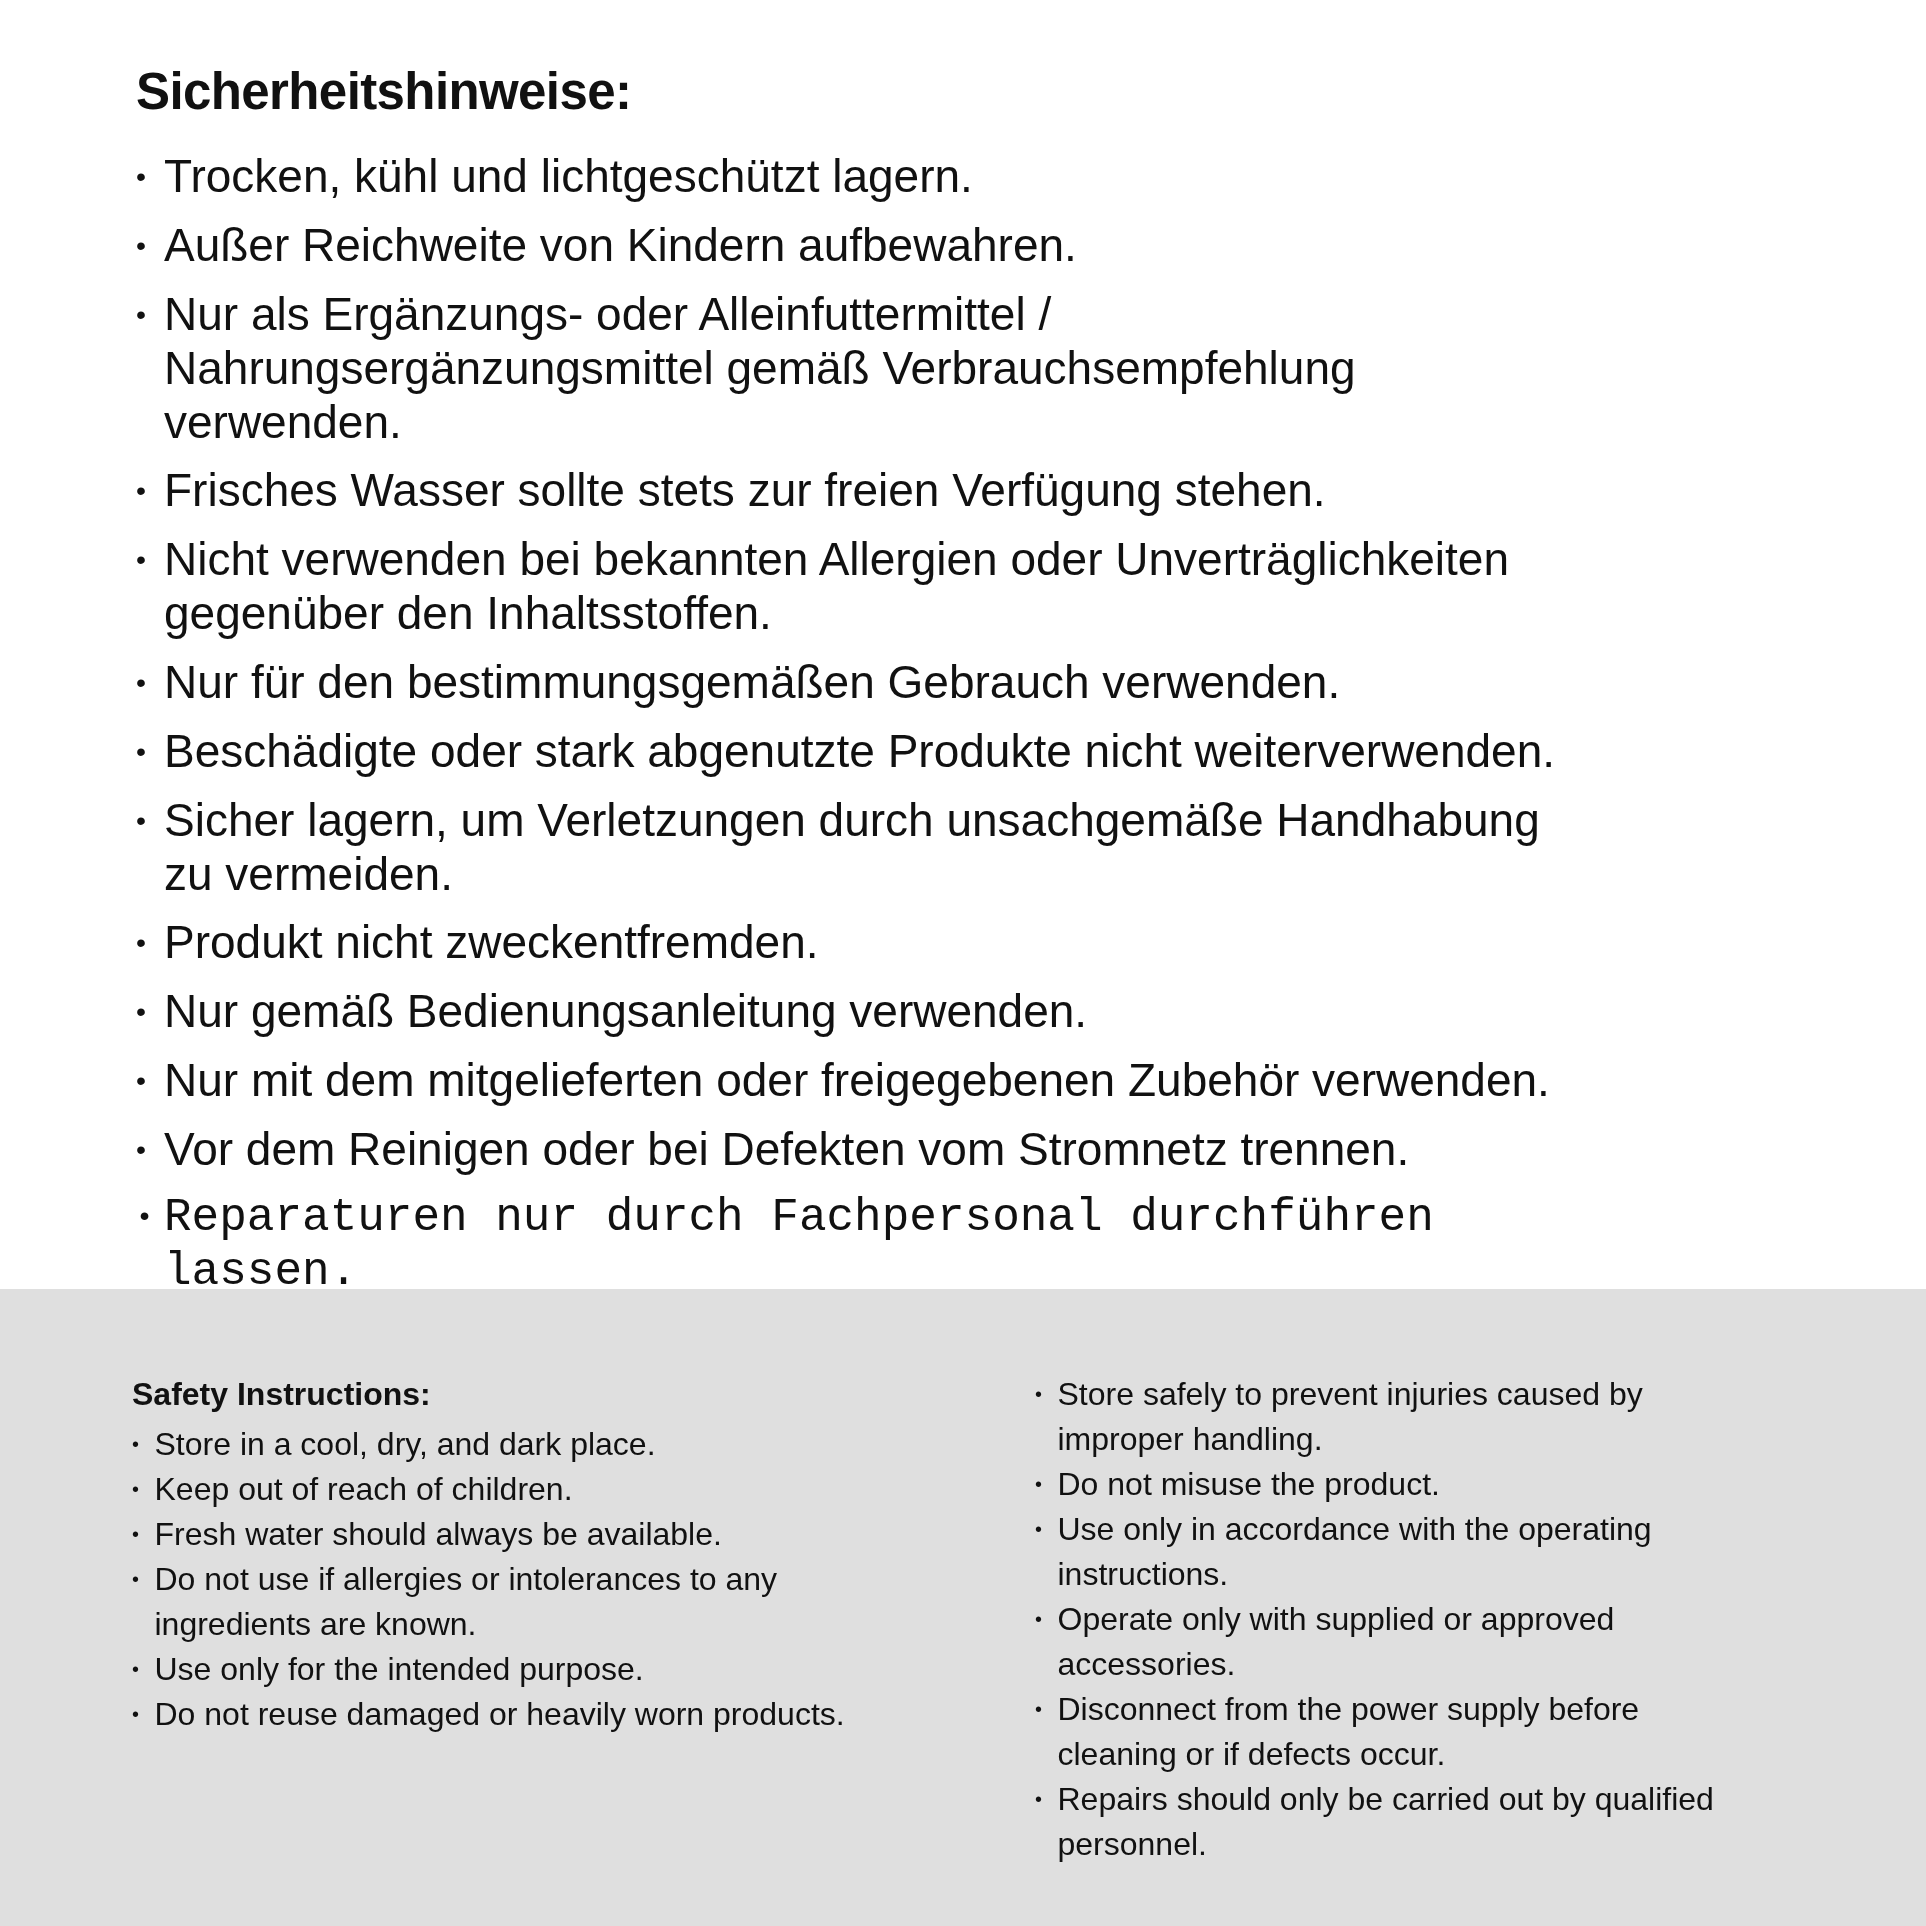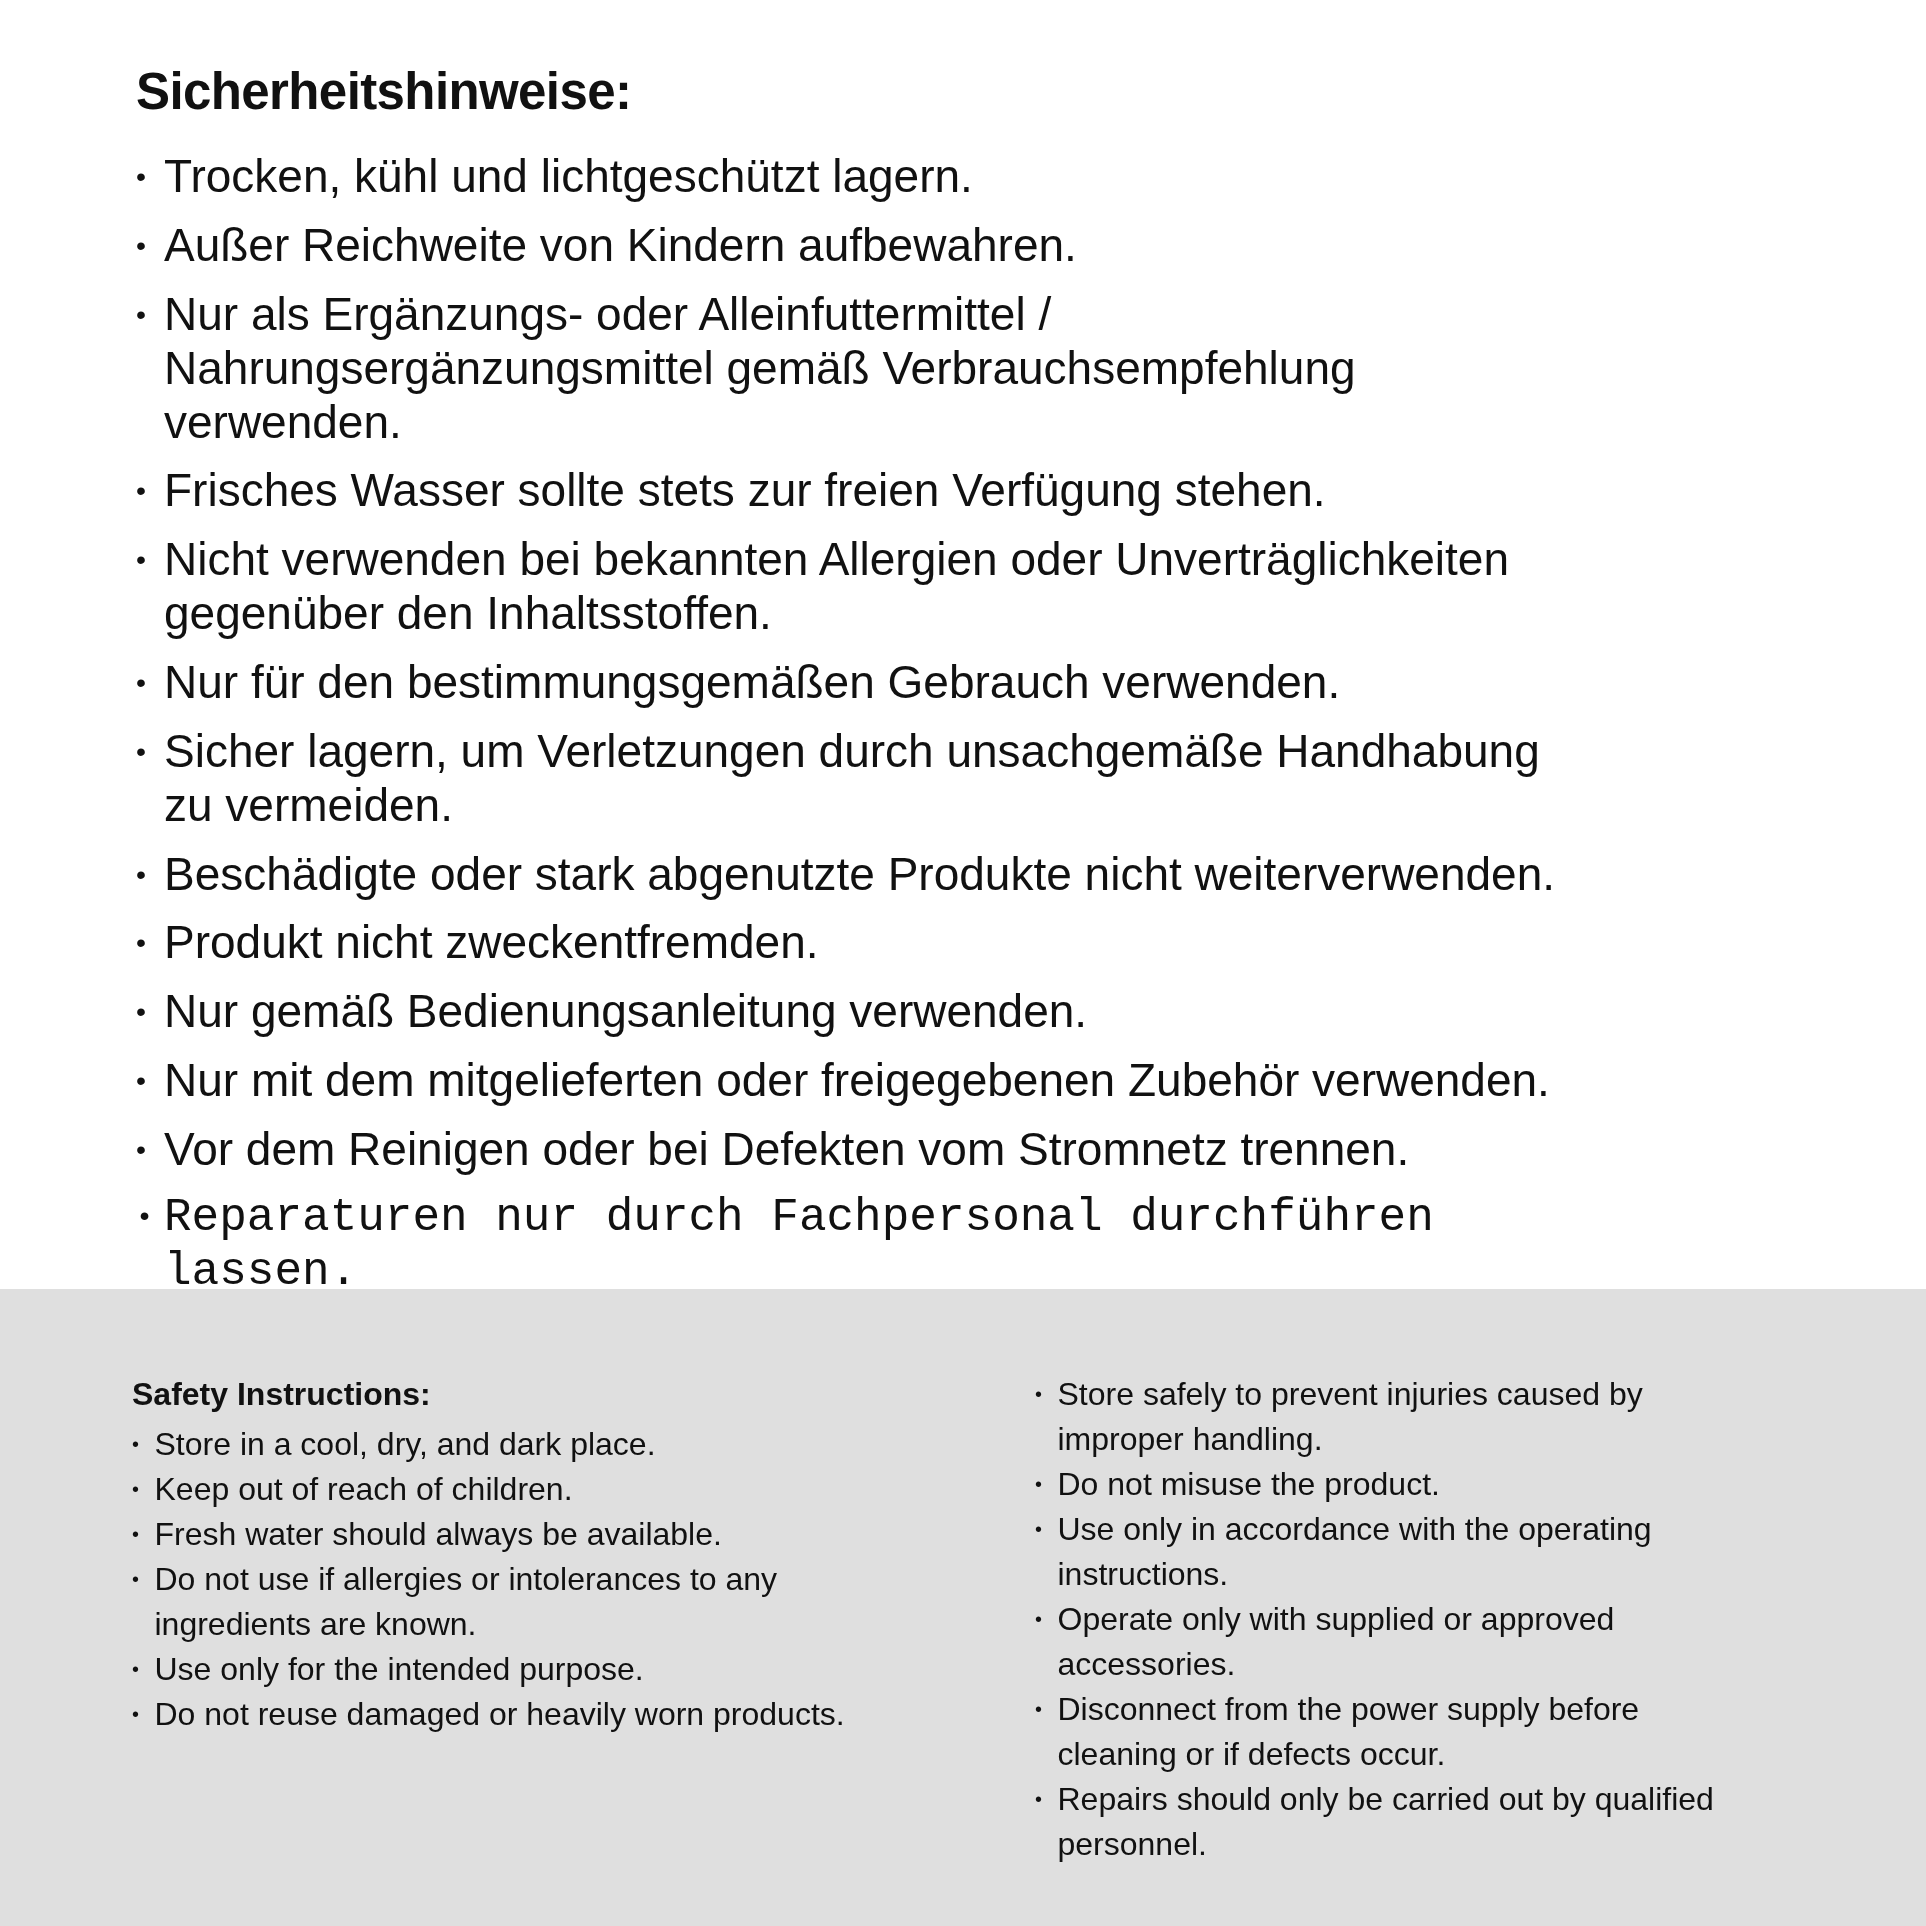--- a/index.html
+++ b/index.html
@@ -74,22 +74,22 @@
 
   <div class="de-section">
     <h1 class="de-heading">Sicherheitshinweise:</h1>
     <ul class="bullet-list de-list">
         <li>Trocken, kühl und lichtgeschützt lagern.</li>
         <li>Außer Reichweite von Kindern aufbewahren.</li>
         <li>Nur als Ergänzungs- oder Alleinfuttermittel / Nahrungsergänzungsmittel gemäß Verbrauchsempfehlung verwenden.</li>
         <li>Frisches Wasser sollte stets zur freien Verfügung stehen.</li>
         <li>Nicht verwenden bei bekannten Allergien oder Unverträglichkeiten gegenüber den Inhaltsstoffen.</li>
         <li>Nur für den bestimmungsgemäßen Gebrauch verwenden.</li>
+        <li>Beschädigte oder stark abgenutzte Produkte nicht weiterverwenden.</li>
         <li>Sicher lagern, um Verletzungen durch unsachgemäße Handhabung zu vermeiden.</li>
-        <li>Beschädigte oder stark abgenutzte Produkte nicht weiterverwenden.</li>
         <li>Produkt nicht zweckentfremden.</li>
         <li>Nur gemäß Bedienungsanleitung verwenden.</li>
         <li>Nur mit dem mitgelieferten oder freigegebenen Zubehör verwenden.</li>
         <li>Vor dem Reinigen oder bei Defekten vom Stromnetz trennen.</li>
         <li>Reparaturen nur durch Fachpersonal durchführen lassen.</li>
       </ul>
   </div>
 
   <div class="en-panel">
     <div class="en-col-left">

